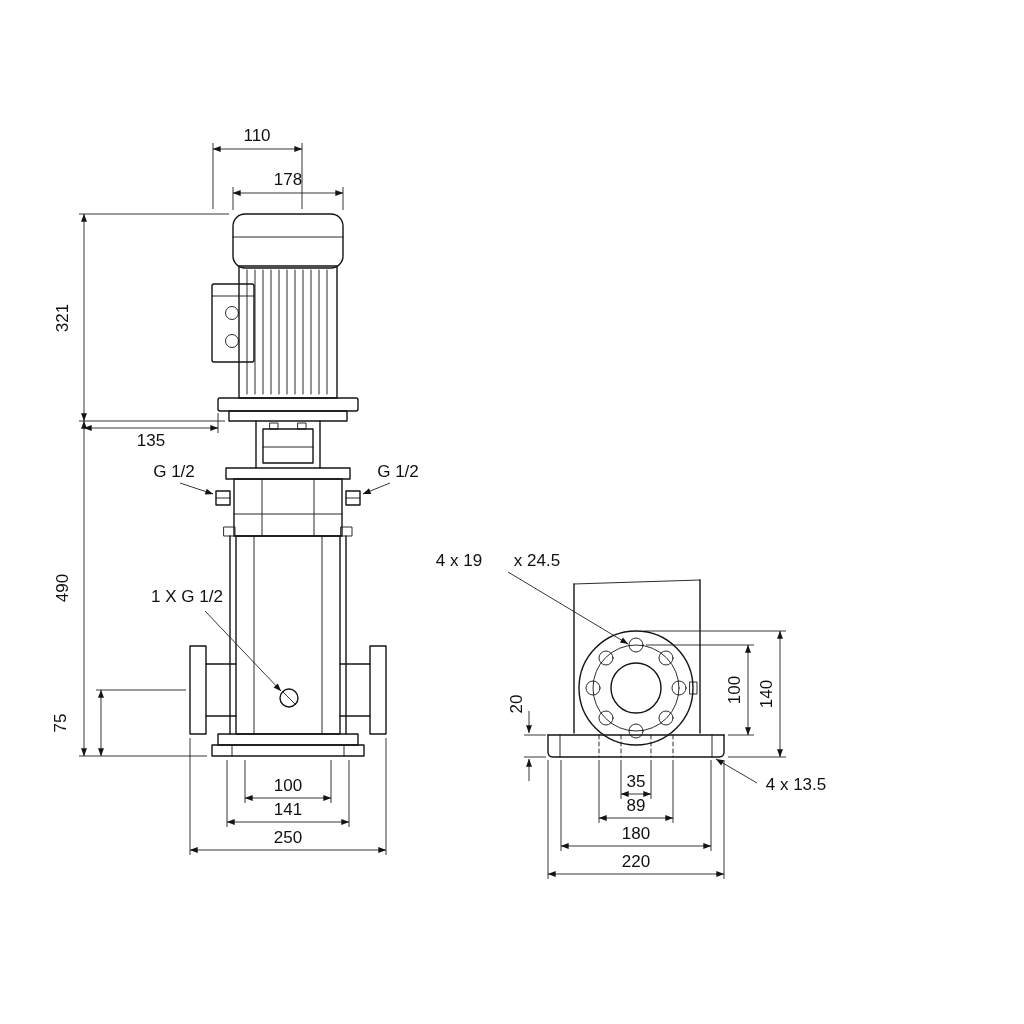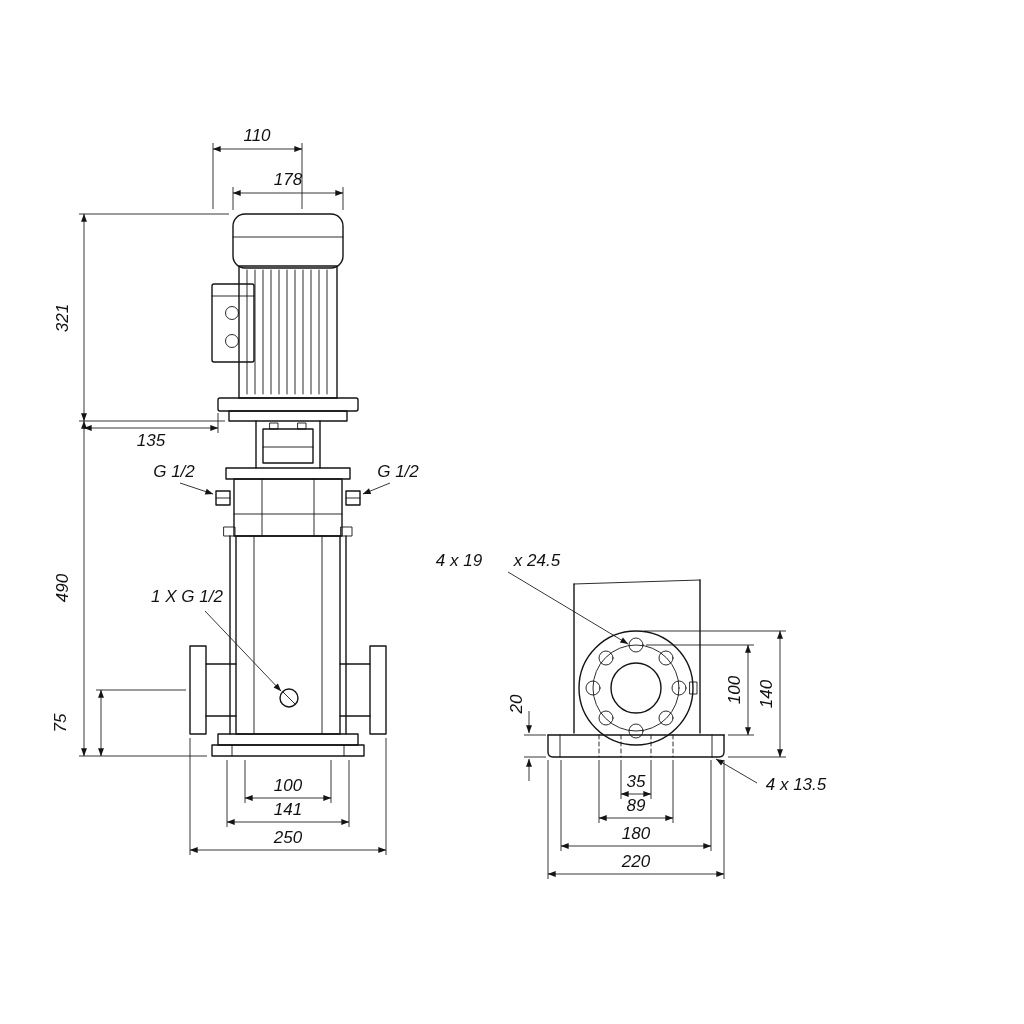--- a/index.html
+++ b/index.html
@@ -1,19 +1,18 @@
 <!DOCTYPE html>
 <html><head>
 <meta charset="utf-8">
 <style>
   html,body{margin:0;padding:0;background:#ffffff;}
   .canvas{
     width:824px;height:1024px;background:#ffffff;position:relative;
     font-family:"Liberation Sans","DejaVu Sans",sans-serif;
-    font-style:italic;
   }
   svg{display:block}
   .o{fill:none;stroke:#141414;stroke-width:1.4;stroke-linejoin:round;stroke-linecap:round}
   .o2{fill:none;stroke:#141414;stroke-width:0.9;stroke-linejoin:round;stroke-linecap:round}
   .d{fill:none;stroke:#141414;stroke-width:0.85}
   .dash{stroke-dasharray:4 3}
   .t{font-family:"Liberation Sans","DejaVu Sans",sans-serif;font-size:17px;fill:#111}
   .tm{text-anchor:middle}
 </style>
 </head>

